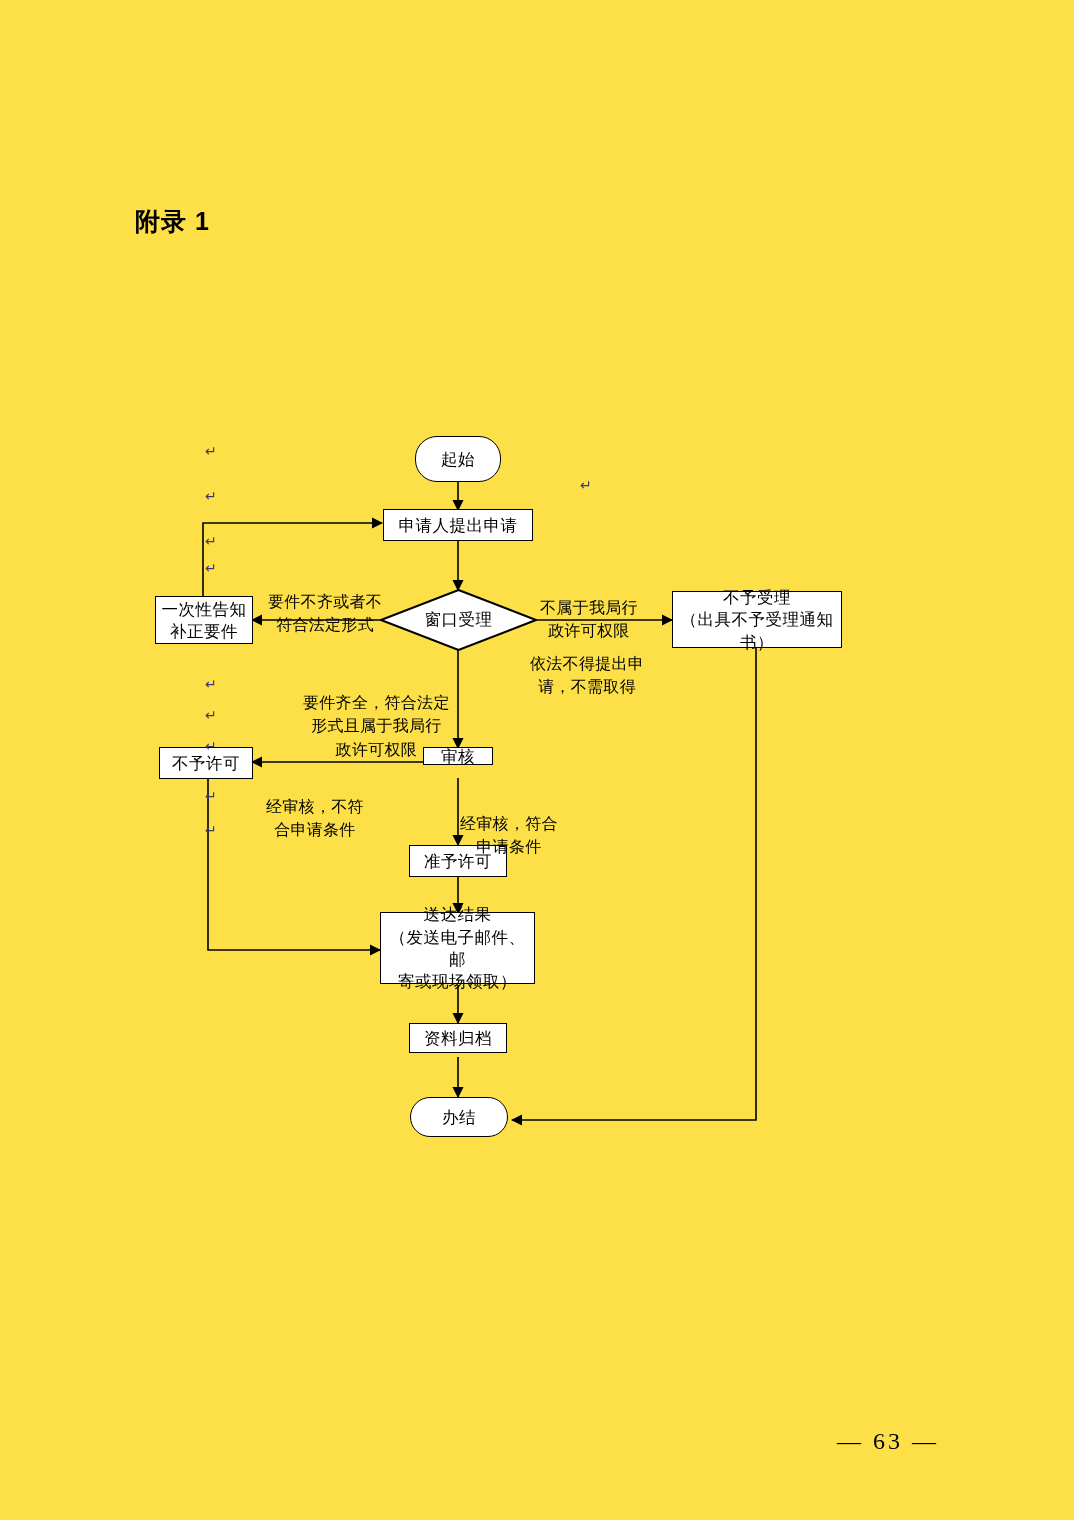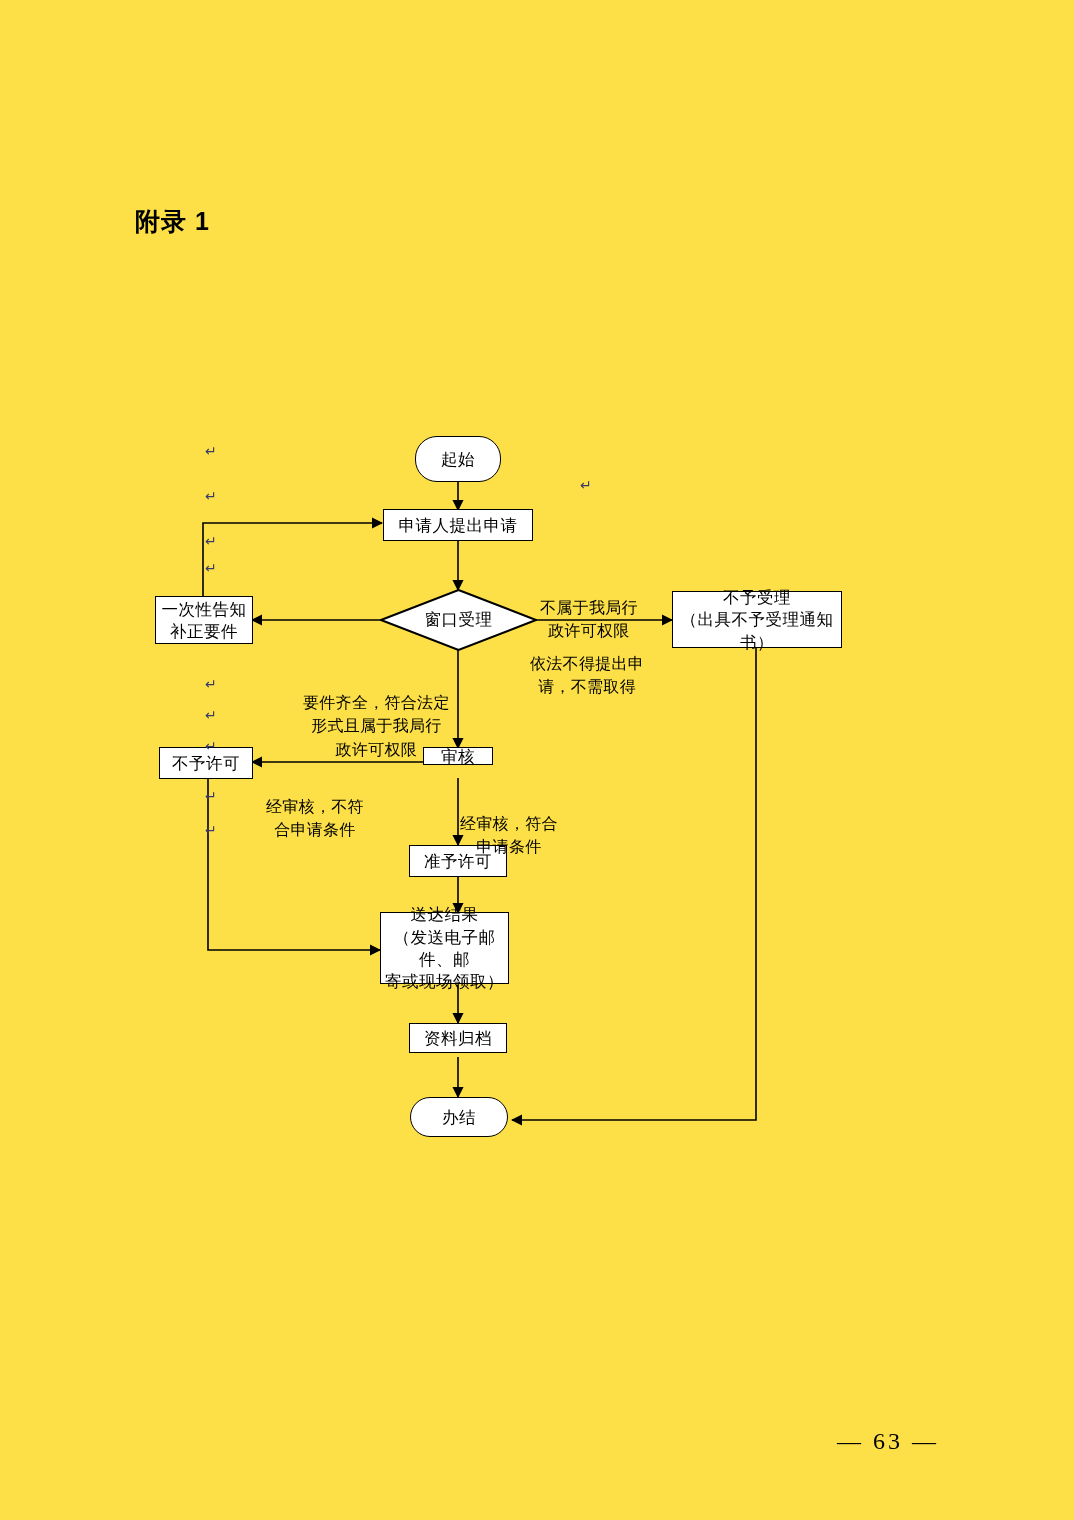--- a/index.html
+++ b/index.html
@@ -183,34 +183,38 @@
     </div>
 
     <div class="node" style="left:159px; top:747px; width:94px; height:32px;">
       <span>不予许可</span>
     </div>
 
     <div class="node" style="left:409px; top:845px; width:98px; height:32px;">
       <span>准予许可</span>
     </div>
 
-    <div class="node" style="left:380px; top:912px; width:129px; height:72px; white-space:pre-line;">
+    <div class="node" style="left:380px; top:912px; width:155px; height:72px; white-space:pre-line;">
       <span>送达结果
 （发送电子邮件、邮
 寄或现场领取）</span>
     </div>
 
     <div class="node" style="left:409px; top:1023px; width:98px; height:30px;">
       <span>资料归档</span>
     </div>
 
     <div class="node terminator" style="left:410px; top:1097px; width:98px; height:40px;">
       <span>办结</span>
     </div>
 
+    <div class="edge-label" style="left:268px; top:567px; white-space:pre-line;">
+      <span>要件不齐或者不
+符合法定形式</span>
+    </div>
 
     <div class="edge-label" style="left:540px; top:573px; white-space:pre-line;">
       <span>不属于我局行
 政许可权限</span>
     </div>
 
     <div class="edge-label" style="left:530px; top:629px; white-space:pre-line;">
       <span>依法不得提出申
 请，不需取得</span>
     </div>

